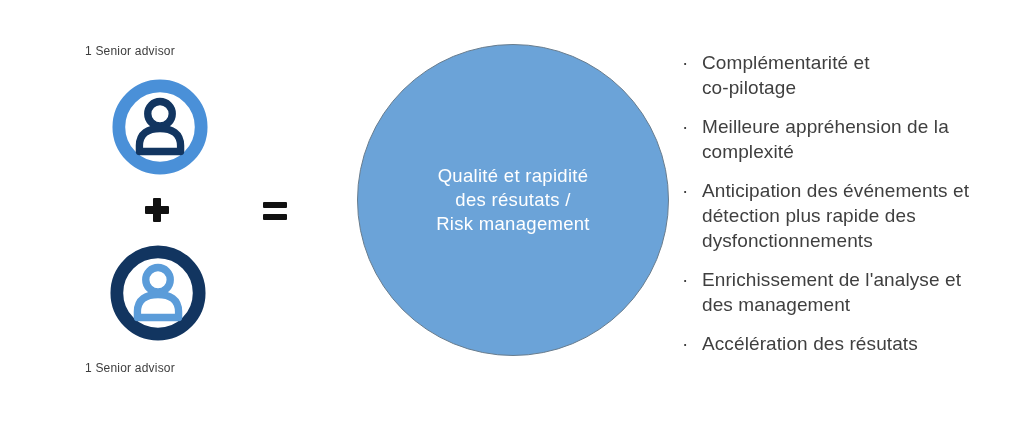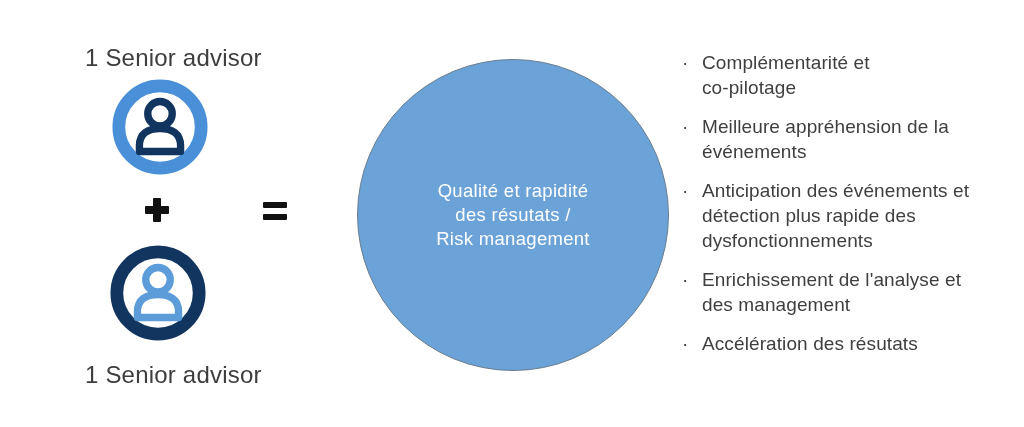--- a/index.html
+++ b/index.html
@@ -5,21 +5,21 @@
   html,body{margin:0;padding:0;}
   .stage{
     position:relative;
     width:1024px;height:427px;
     background:#ffffff;
     font-family:"Liberation Sans", sans-serif;
     overflow:hidden;
   }
   .advisor-label{
     position:absolute;
-    font-size:24px;
+    font-size:12px;
     color:#3d3d3d;
     letter-spacing:0.2px;
     white-space:nowrap;
   }
   .advisor-label.top{left:85px;top:44px;}
   .advisor-label.bottom{left:85px;top:361px;}
   .person-badge{position:absolute;width:98px;height:98px;}
   .person-badge.top{left:111px;top:78px;}
   .person-badge.bottom{left:109px;top:244px;}
   .ring-light{stroke:var(--light-blue);}
@@ -28,21 +28,21 @@
   .glyph-light{stroke:var(--light-blue-soft);}
   .plus-sign{position:absolute;left:145px;top:198px;width:24px;height:24px;}
   .plus-sign .bar-h{position:absolute;left:0;top:8px;width:24px;height:8px;background:#111;border-radius:1px;}
   .plus-sign .bar-v{position:absolute;left:8px;top:0;width:8px;height:24px;background:#111;border-radius:1px;}
   .equals-sign{position:absolute;left:263px;top:202px;width:24px;height:18px;}
   .equals-sign .bar{position:absolute;left:0;width:24px;height:6px;background:#111;border-radius:1px;}
   .equals-sign .bar.b1{top:0;}
   .equals-sign .bar.b2{top:12px;}
   .result-circle{
     position:absolute;
-    left:357px;top:59px;
+    left:357px;top:44px;
     width:312px;height:312px;
     border-radius:50%;
     background:var(--circle-fill);
     border:1px solid #697d8e;
     box-sizing:border-box;
     display:flex;align-items:center;justify-content:center;
   }
   .result-circle .circle-text{
     color:#ffffff;
     font-size:18.5px;
@@ -120,21 +120,21 @@
 
   <ul class="benefits-list" id="benefits-list">
       <li>
         <span class="dot">·</span>
         <span class="btxt">Complémentarité et
 co-pilotage</span>
       </li>
       <li>
         <span class="dot">·</span>
         <span class="btxt">Meilleure appréhension de la
-événements</span>
+complexité</span>
       </li>
       <li>
         <span class="dot">·</span>
         <span class="btxt">Anticipation des événements et
 détection plus rapide des
 dysfonctionnements</span>
       </li>
       <li>
         <span class="dot">·</span>
         <span class="btxt">Enrichissement de l'analyse et

